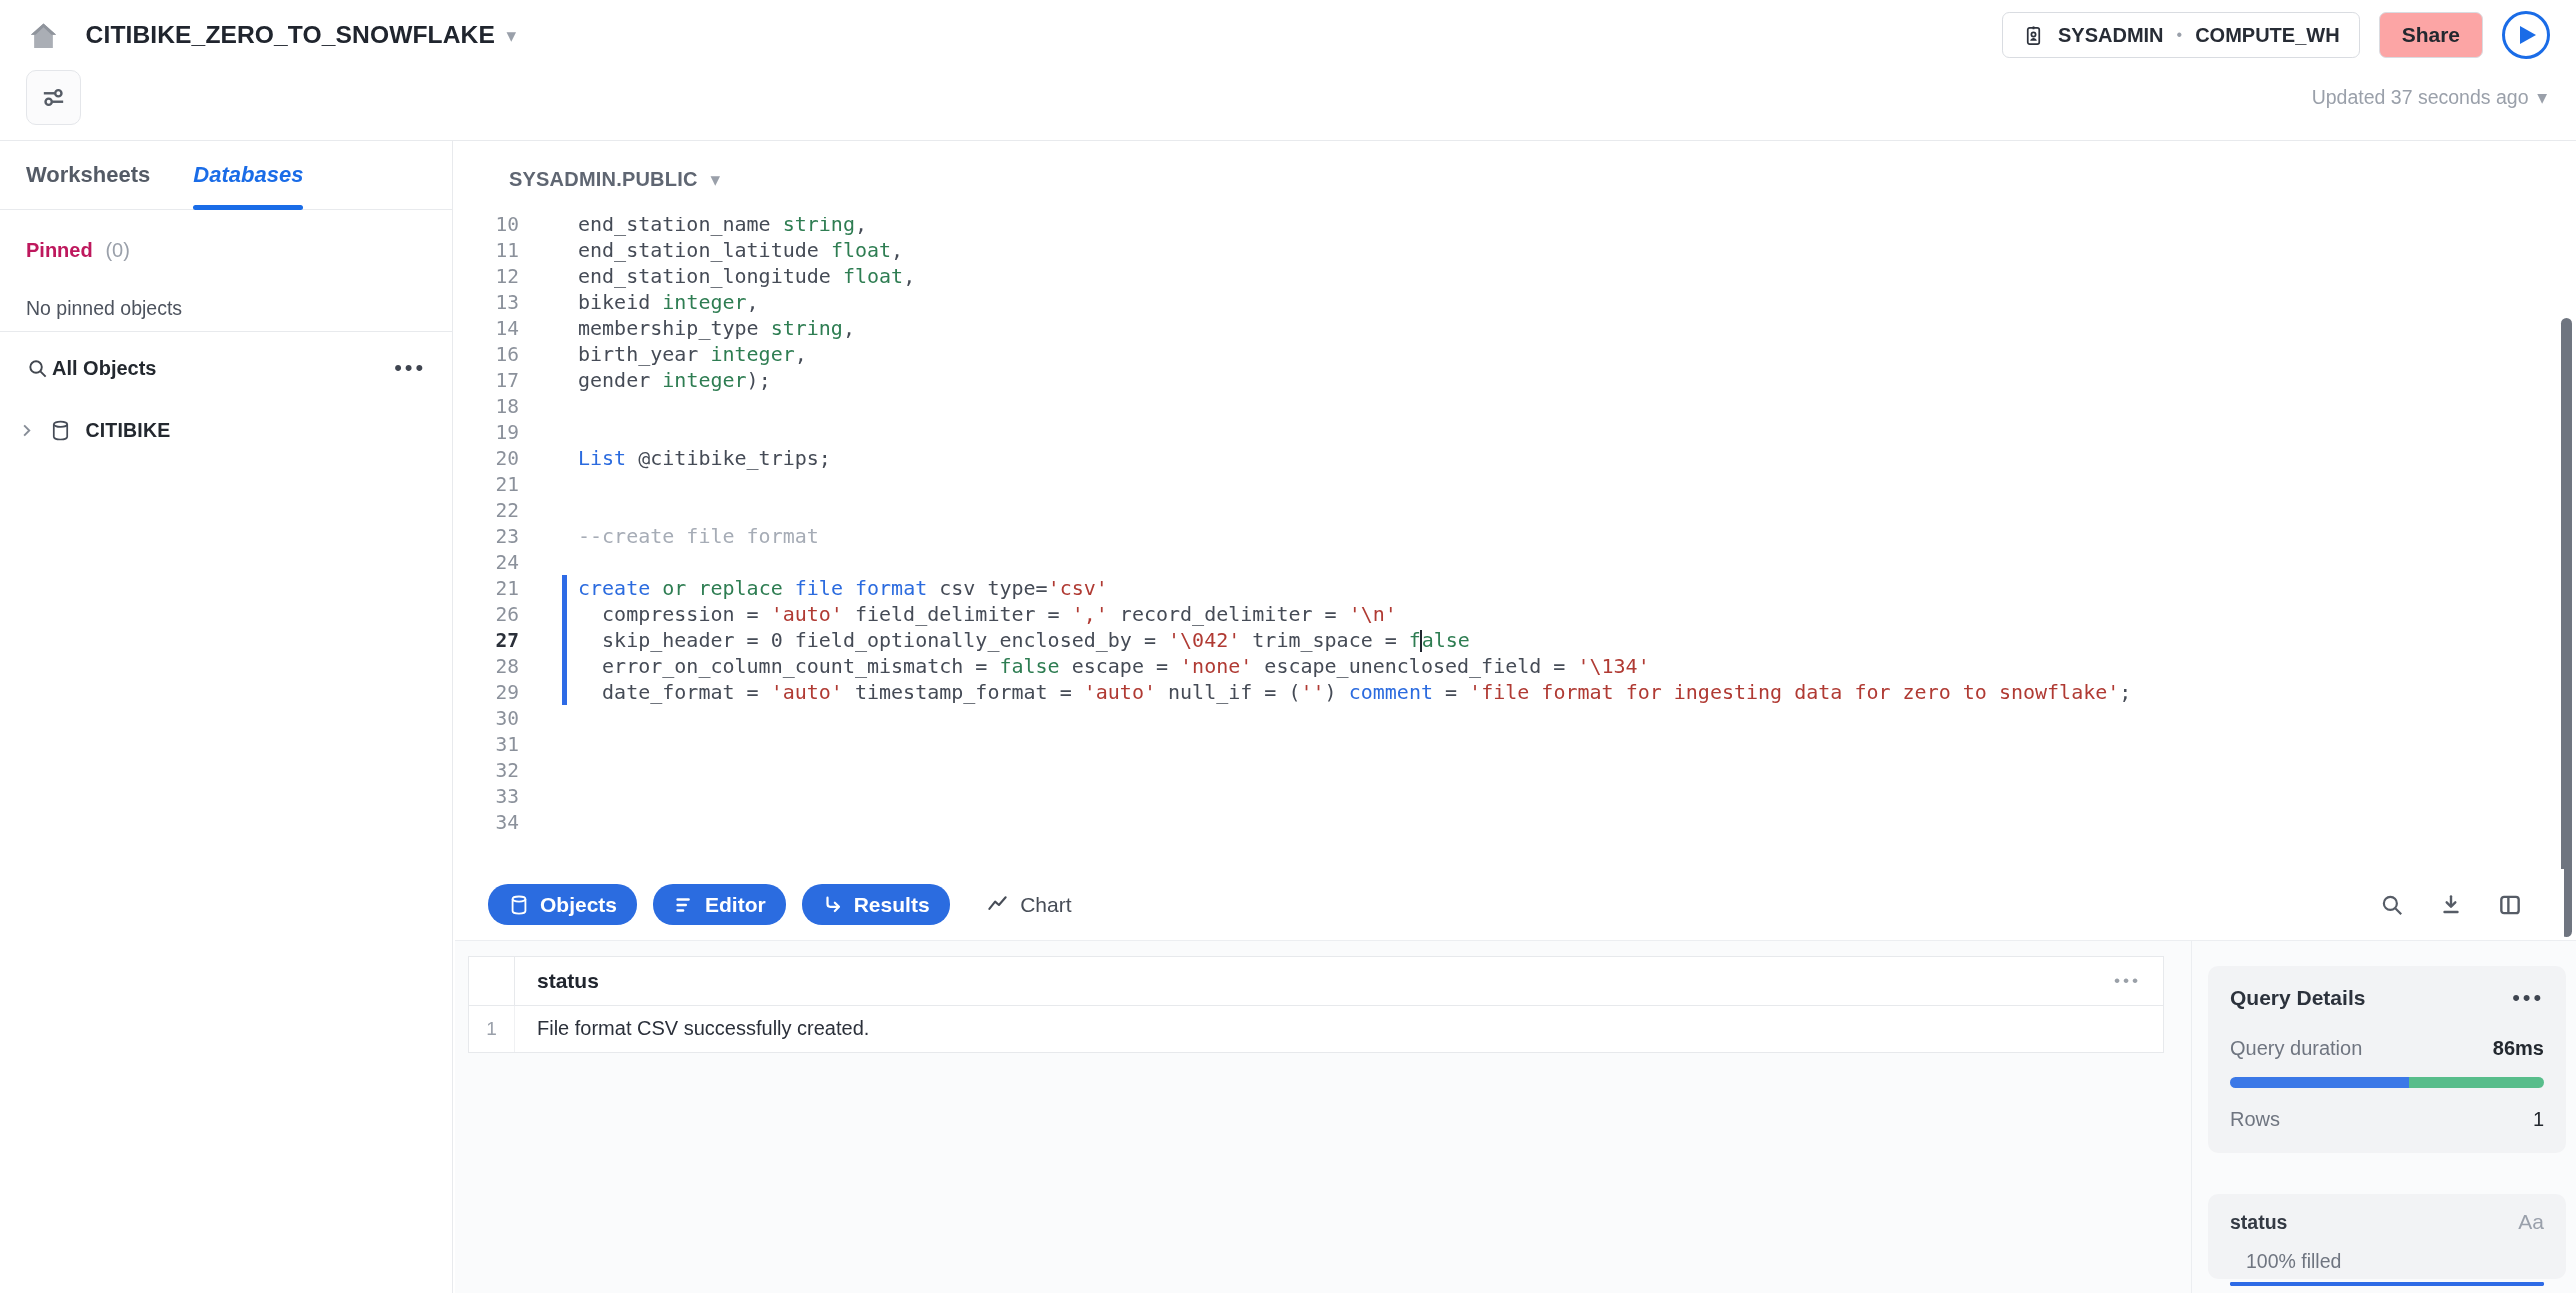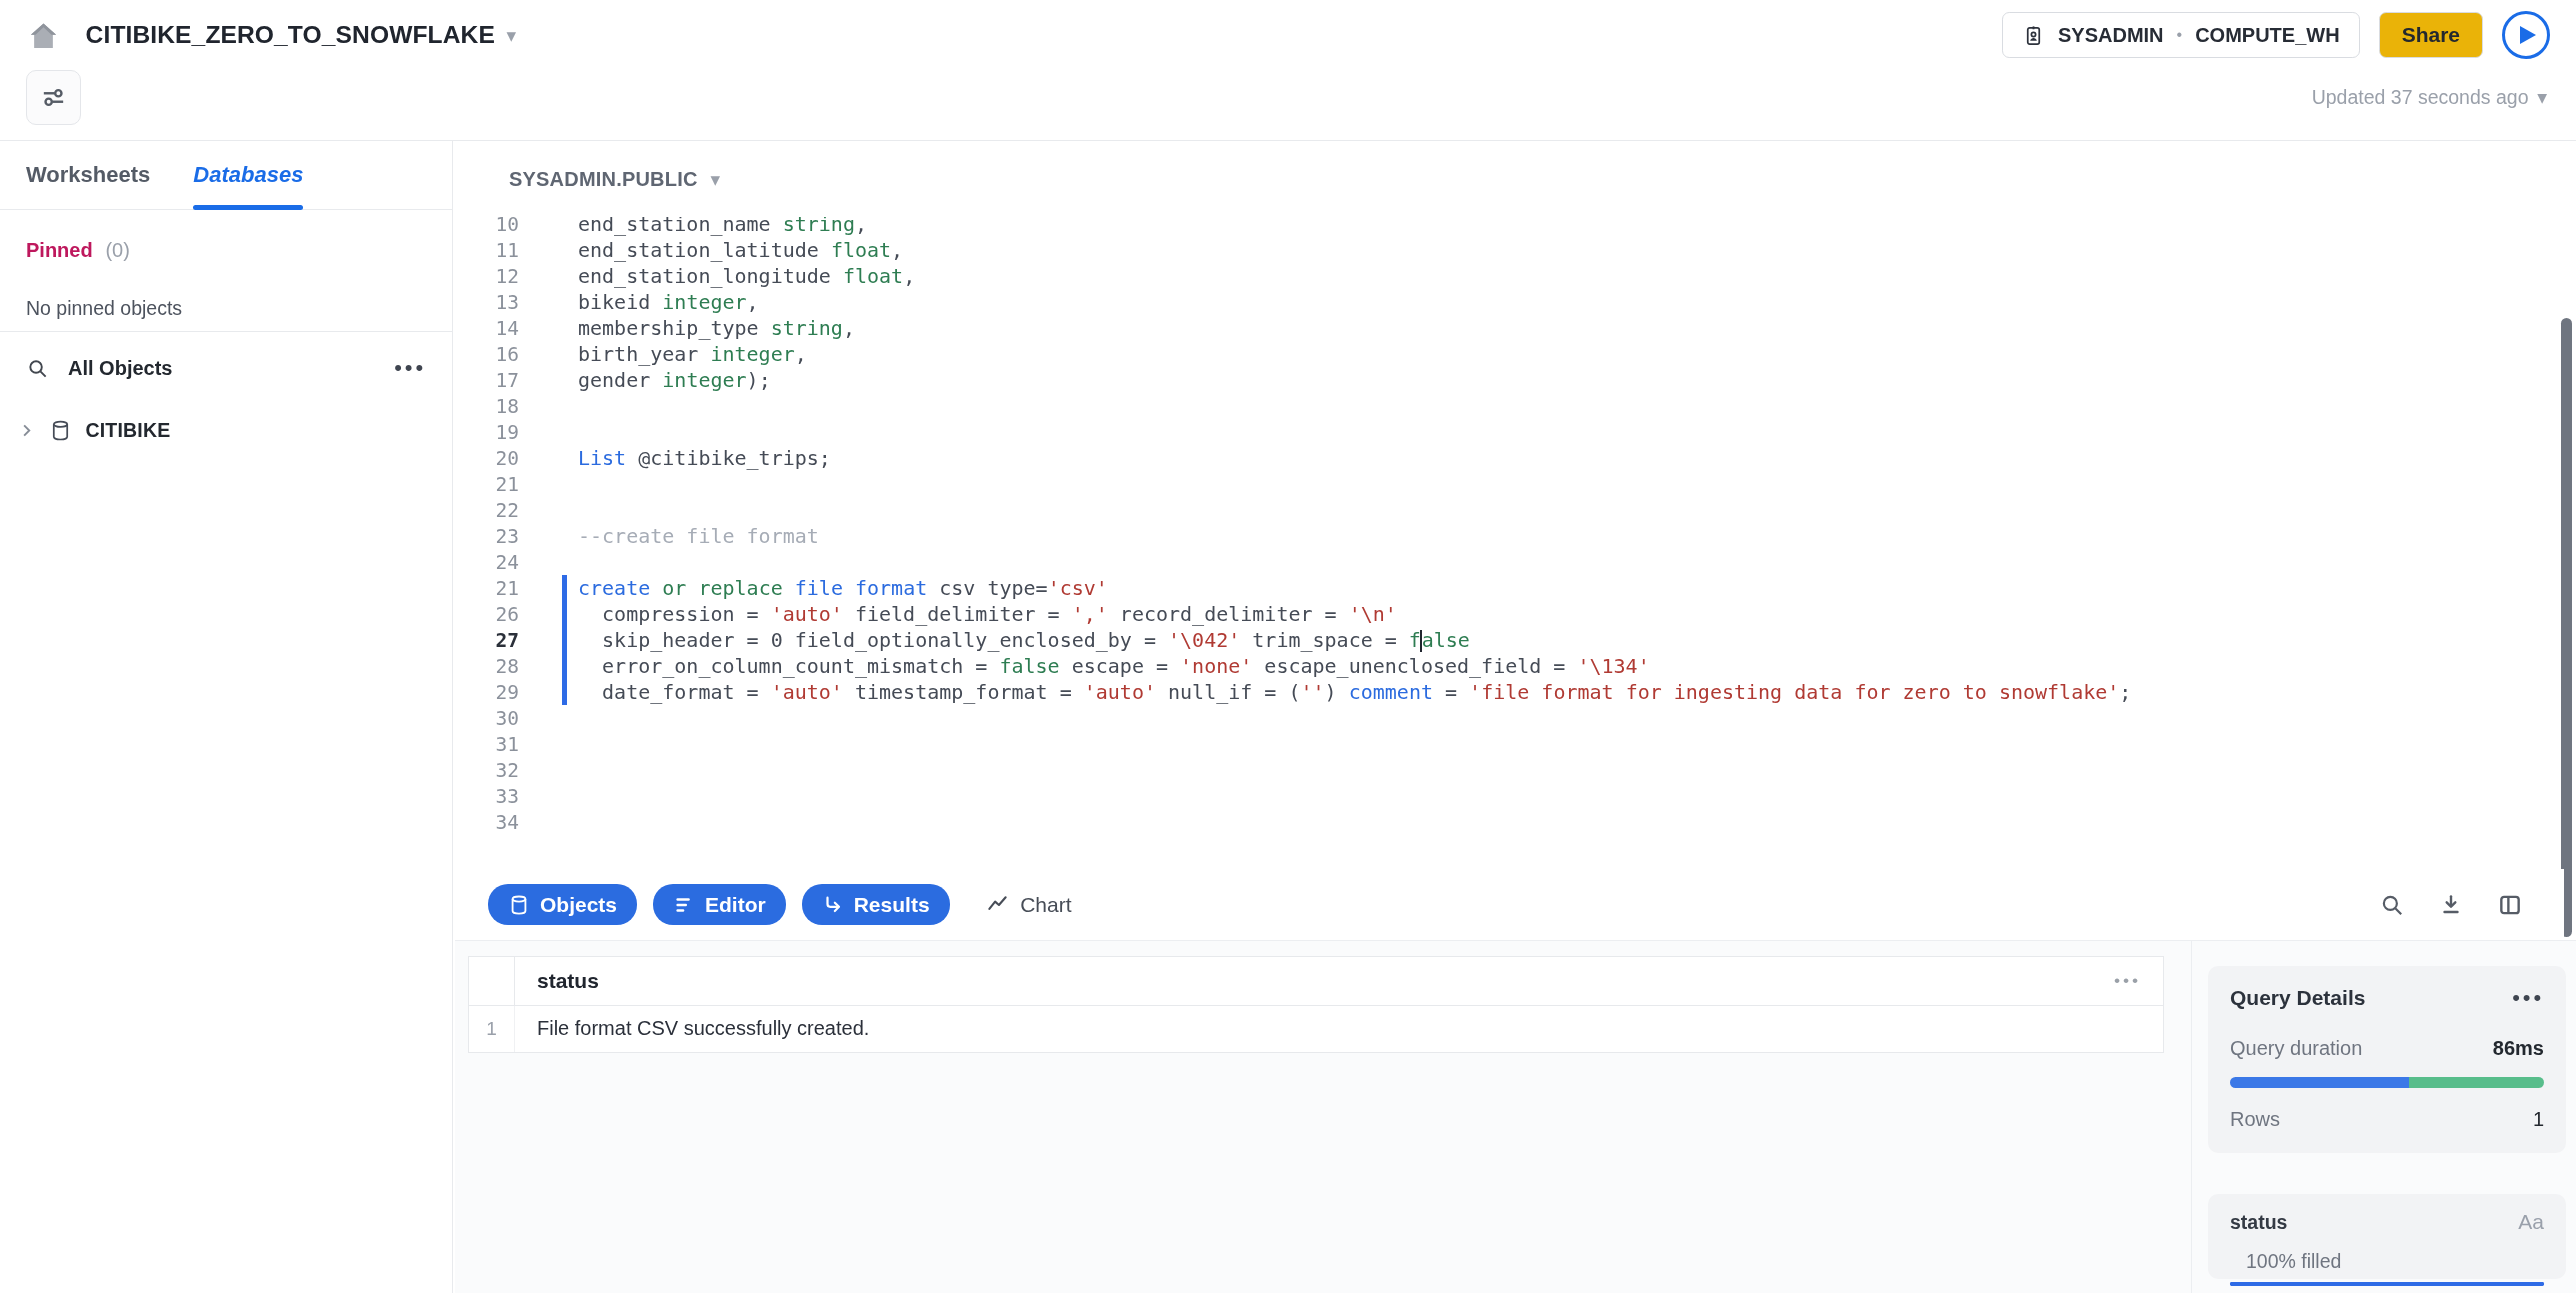--- a/index.html
+++ b/index.html
@@ -15,21 +15,21 @@
                  align-items:center; padding:0 26px; }
   .home-btn { width:35px; height:35px; display:flex; align-items:center; justify-content:center; cursor:pointer; }
   .ws-title { margin-left:24.6px; font-size:24.6px; font-weight:700; color:#20252e; letter-spacing:0.1px; }
   .caret { font-size:19px; color:#9aa0aa; margin-left:11.6px; }
   .topbar-right { margin-left:auto; display:flex; align-items:center; gap:19px; }
   .context-pill { display:flex; align-items:center; gap:13px; height:46px; padding:0 19px;
                   border:1.4px solid #d9dce1; border-radius:7.2px; background:#fff; cursor:pointer; }
   .context-pill .ctx-label { font-size:20px; font-weight:600; color:#272c35; }
   .ctx-dot { color:#9aa0aa; font-size:16px; }
   .share-btn { height:46px; padding:0 22px; border:1.4px solid #d9dce1; border-radius:7.2px;
-               background:#eab308; font-size:21px; font-weight:600; color:#23282f; display:flex;
+               background:#fca5a5; font-size:21px; font-weight:600; color:#23282f; display:flex;
                align-items:center; cursor:pointer; }
   .play-btn { width:48px; height:48px; border:3.6px solid #1a6ce7; border-radius:50%;
               background:#fff; display:flex; align-items:center; justify-content:center; cursor:pointer; }
   .play-tri { width:0; height:0; border-left:16px solid #1a6ce7; border-top:9.4px solid transparent;
               border-bottom:9.4px solid transparent; margin-left:4.3px; }
   .topbar-row2 { position:absolute; top:70px; left:0; right:0; height:70px; }
   .filter-btn { position:absolute; left:26px; top:0px; width:55px; height:55px;
                 border:1.4px solid #e4e6ea; border-radius:10px; background:#fbfbfc;
                 display:flex; align-items:center; justify-content:center; cursor:pointer; }
   .updated { position:absolute; right:29px; top:16px; font-size:19.5px; color:#9aa0aa;
@@ -43,21 +43,21 @@
   .side-tab { font-size:22px; font-weight:600; color:#545b66; position:relative; height:100%;
               display:flex; align-items:center; cursor:pointer; }
   .side-tab.active { color:#1a6ce7;font-style:italic; }
   .side-tab.active::after { content:""; position:absolute; left:0; right:0; bottom:-1.4px;
                             height:5px; background:#1a6ce7; border-radius:2.9px; }
   .pinned-sec { padding:29px 26px 0 26px; height:122px; border-bottom:1.4px solid #e8eaed; }
   .pinned-line { font-size:20px; }
   .pinned-label { font-weight:700; color:#be185d;margin-top:24px; }
   .pinned-count { color:#9aa0aa; margin-left:7.2px; font-weight:400; }
   .no-pinned { margin-top:35px; font-size:19.5px; color:#4d535e; }
-  .allobj-row { display:flex; align-items:center; gap:19px; padding:24.6px 26px 0 26px; }
+  .allobj-row { display:flex; align-items:center; gap:3px; padding:24.6px 26px 0 26px; }
   .allobj-label { font-size:20px; font-weight:700; color:#23282f; }
   .dots { letter-spacing:2.9px; color:#3f4550; font-size:22px; line-height:7.2px; cursor:pointer; }
   .dots.gray { color:#9aa0a8; }
   .tree-item { display:flex; align-items:center; gap:13px; margin-top:29px; padding-left:17.4px;
                height:43px; cursor:pointer; }
   .tree-label { font-size:19.5px; font-weight:600; color:#23282f; letter-spacing:0.2px; }
 
   
   .main { position:absolute; left:455px; top:141px; right:0; bottom:0; background:#fff; }
   .editor-head { height:76px; display:flex; align-items:center; padding-left:54px; }

